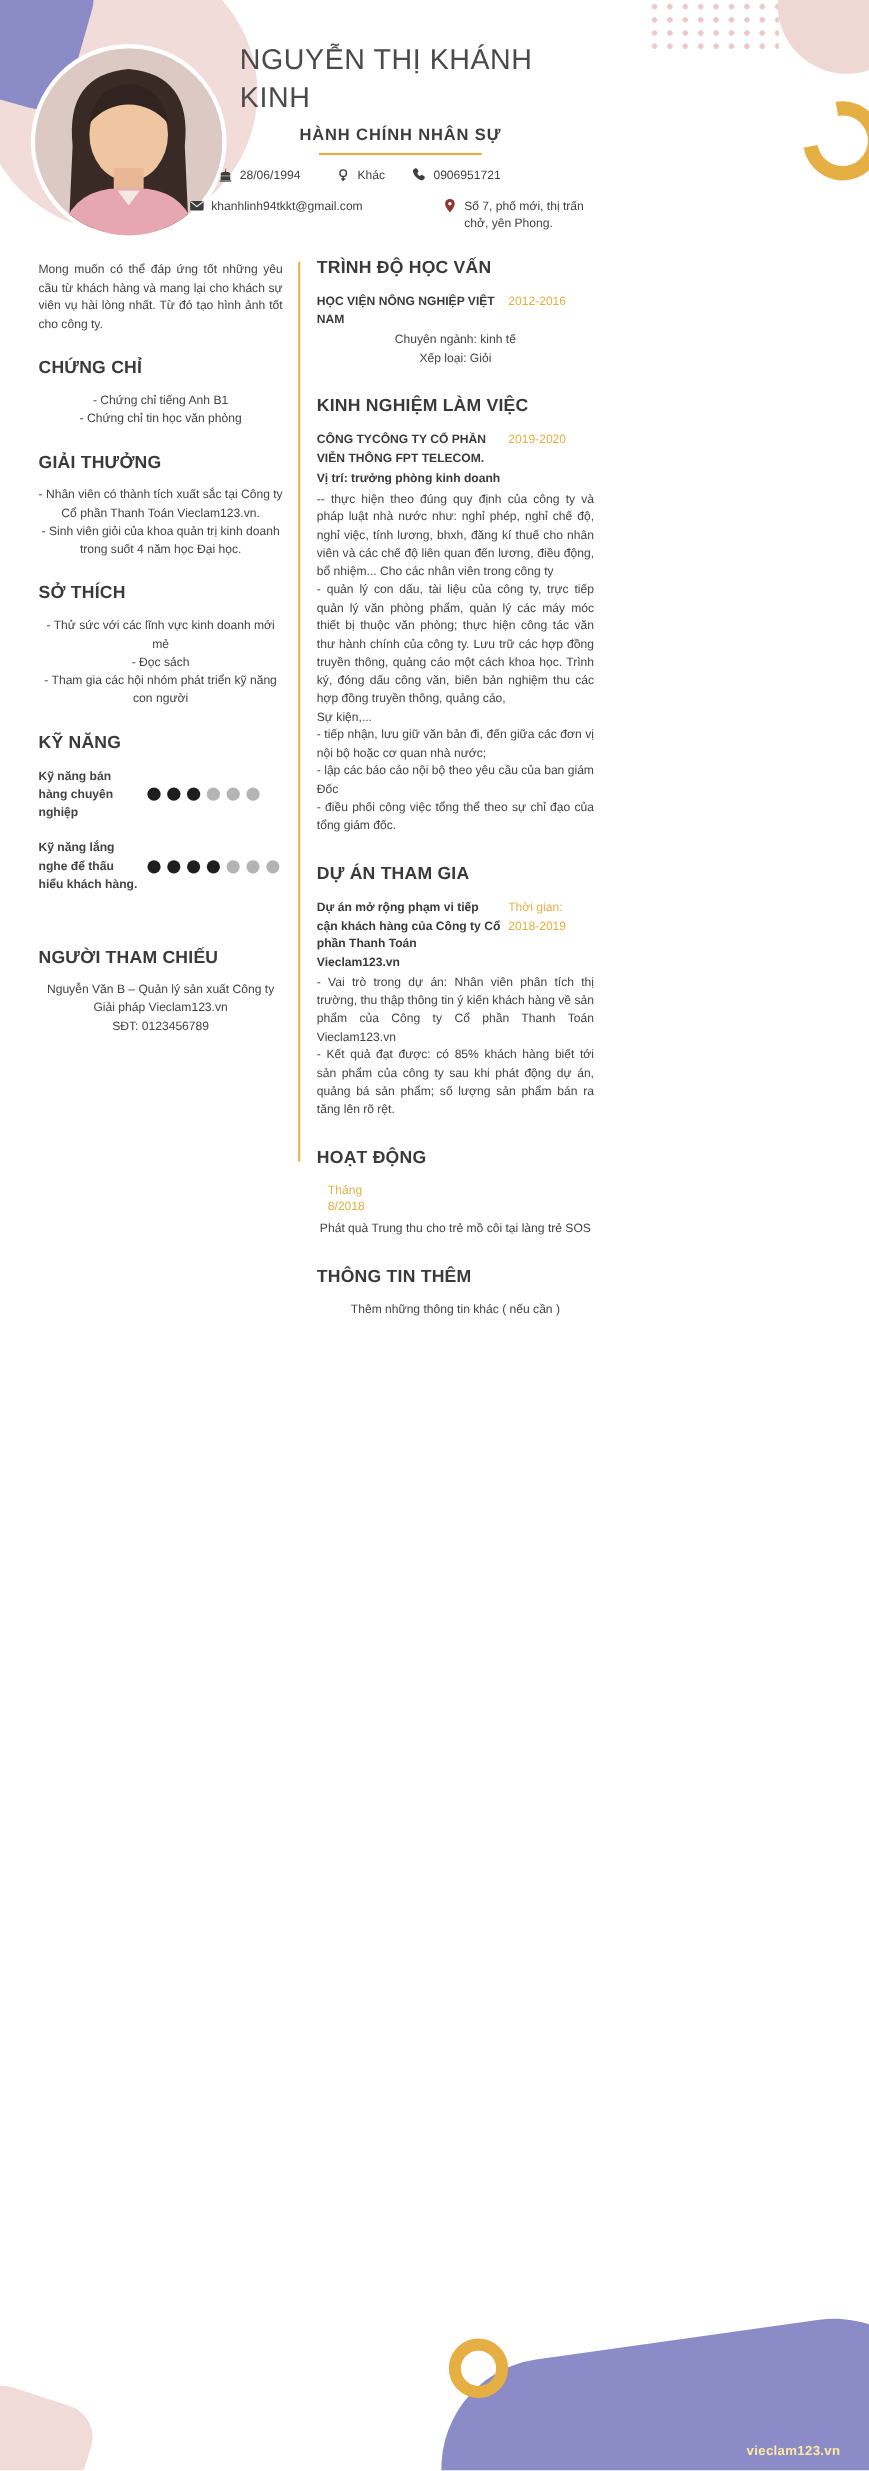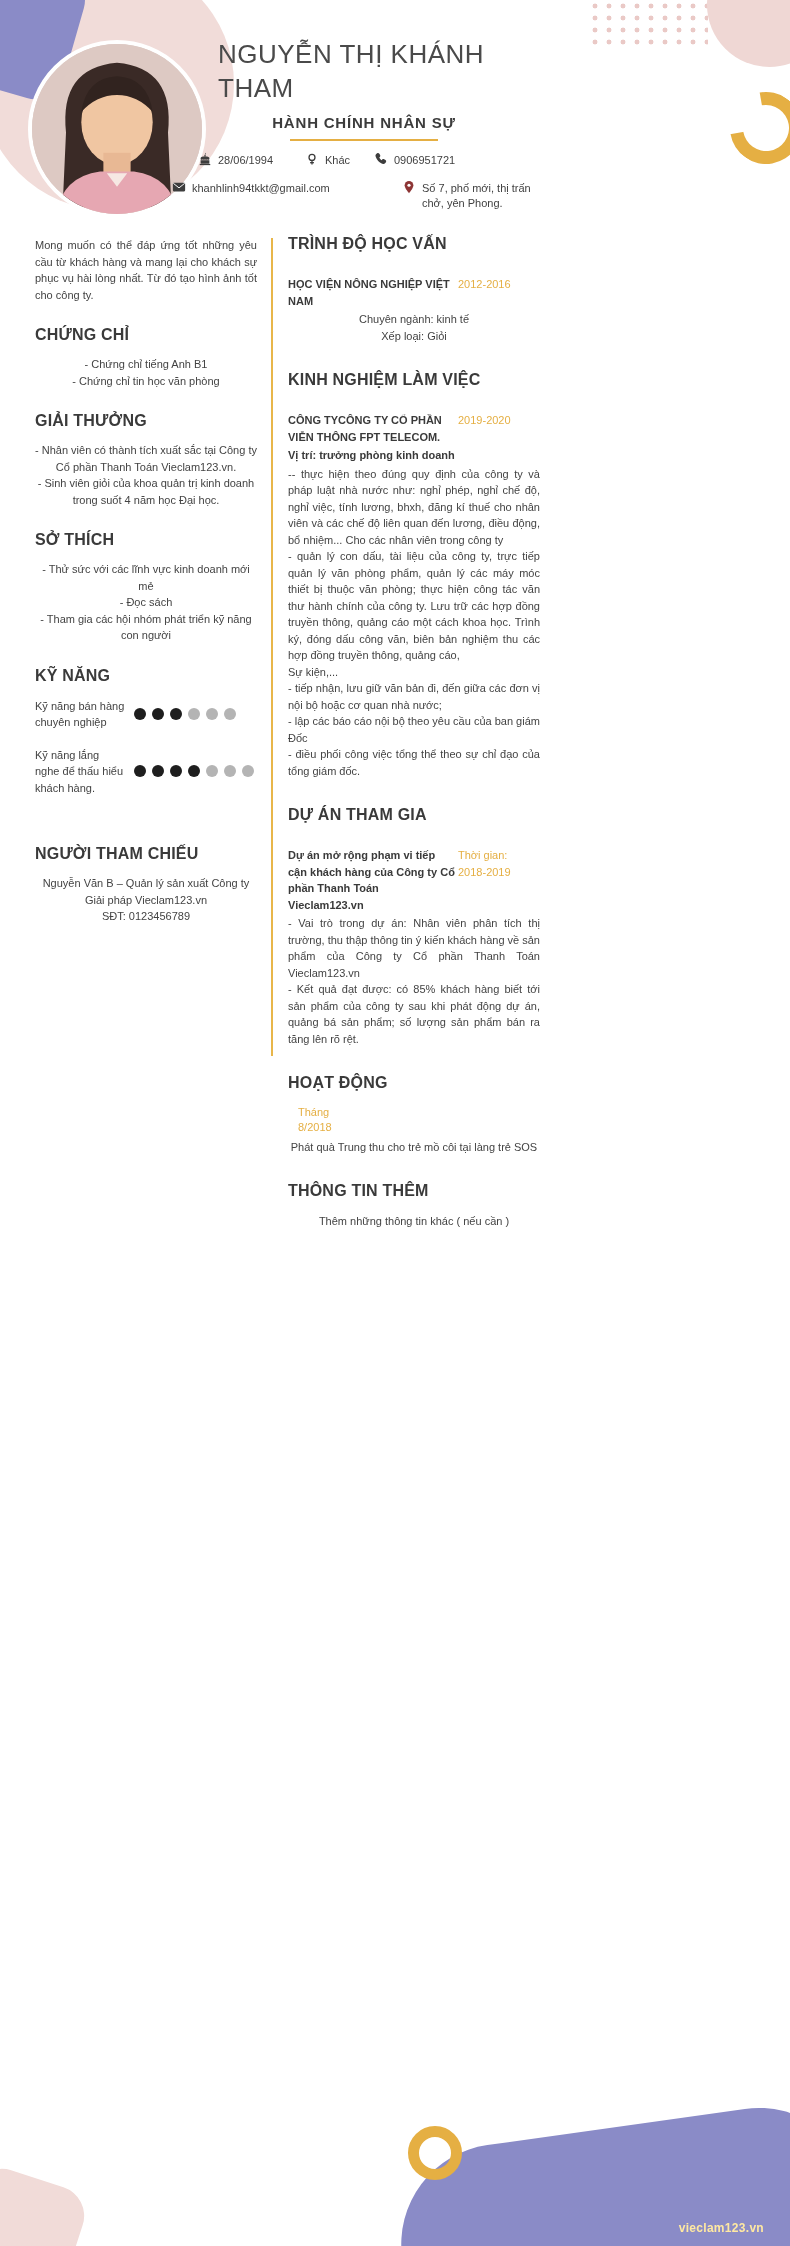--- a/index.html
+++ b/index.html
@@ -50,28 +50,28 @@
   .col-right{ position:absolute; left:288px; top:232px; width:252px; font-size:11px; line-height:1.5; z-index:2; }
 
   h2.sec { font-size:16px; font-weight:bold; color:#3a3a3a; margin:24px 0 10px; text-align:left; letter-spacing:.2px; }
   .col-right > section:first-child h2.sec { margin-top:0; }
   .col-left h2.sec { margin:20px 0 9px; }
   .sec-references h2.sec { margin-top:46px; }
 
   .li, .line { margin:0;text-align:center; }
   .para { margin:0; text-align:justify; }
 
-  .head-row { display:flex; justify-content:flex-start; margin-bottom:2px;margin-top:20px; }
+  .head-row { display:flex; justify-content:space-between; margin-bottom:2px; }
   .bold-name { font-weight:bold; color:#3a3a3a; width:168px; }
   .years { color:#e5af43; width:80px; flex:none; padding-left:2px; }
   .position { font-weight:bold; color:#3a3a3a; margin-bottom:2px; }
   .act-time { width:62px; margin-left:10px; color:#e5af43; line-height:1.4; margin-bottom:3px; }
 
   
-  .skill-row { display:flex; align-items:center; margin:10px 0 16px; text-align:left; }
+  .skill-row { display:flex; align-items:center; margin:10px 0 16px; text-align:left;font-weight:bold; }
   .skill-label { flex:0 0 99px; padding-right:8px; }
   .skill-dots { display:flex; gap:6px; align-items:center; }
   .dot { width:12px; height:12px; border-radius:50%; display:inline-block; }
   .dot.filled { background:#1e1e1e; }
   .dot.empty  { background:#b4b4b4; }
 </style>
 </head>
 <body>
 
 <div class="page">
@@ -87,21 +87,21 @@
       <rect width="100" height="100" fill="#ddc9c3"></rect>
       <path d="M20 52 Q16 14 50 11 Q84 14 80 52 L82 96 L18 96 Z" fill="#3a2a26"></path>
       <ellipse cx="50" cy="46" rx="21" ry="25" fill="#f0c6a2"></ellipse>
       <path d="M29 40 Q32 20 50 19 Q68 20 71 40 Q62 30 50 30 Q38 30 29 40 Z" fill="#31231f"></path>
       <rect x="42" y="64" width="16" height="14" fill="#e8b894"></rect>
       <path d="M14 100 Q18 78 40 75 L60 75 Q82 78 86 100 Z" fill="#e6a7b2"></path>
       <path d="M44 76 L50 84 L56 76 Z" fill="#f6e8e3"></path>
     </svg>
   </div>
 
-  <h1 class="name">NGUYỄN THỊ KHÁNH THAM</h1>
+  <h1 class="name">NGUYỄN THỊ KHÁNH KINH</h1>
   <div class="title-wrap">
     <div class="job-title">HÀNH CHÍNH NHÂN SỰ</div>
     <div class="title-underline"></div>
   </div>
 
   <div class="contact" id="c-birthday">
     <svg class="ic" viewBox="0 0 16 16">
       <path fill="#3d3d3d" d="M8 .8c.6 1-.7 1.7 0 2.6.6-.9 1.6-1.6 0-2.6z"></path>
       <rect x="7.3" y="3.4" width="1.4" height="2" fill="#3d3d3d"></rect>
       <path fill="#3d3d3d" d="M3 7c0-1.2 1.2-1.9 5-1.9S13 5.8 13 7v1.3c-.8.8-1.7.8-2.5 0-.8.8-1.7.8-2.5 0-.8.8-1.7.8-2.5 0-.8.8-1.7.8-2.5 0V7z"></path>
@@ -139,21 +139,21 @@
     <svg class="ic" viewBox="0 0 16 16">
       <path fill="#8d3535" d="M8 1a5 5 0 0 0-5 5c0 3.6 5 9 5 9s5-5.4 5-9a5 5 0 0 0-5-5z"></path>
       <circle cx="8" cy="6" r="1.8" fill="#fff"></circle>
     </svg>
     <span>Số 7, phố mới, thị trấn chở, yên Phong.</span>
   </div>
 
   <div class="divider"></div>
 
   <div class="col-left">
-    <p class="intro">Mong muốn có thể đáp ứng tốt những yêu cầu từ khách hàng và mang lại cho khách sự phục vụ hài lòng nhất. Từ đó tạo hình ảnh tốt cho công ty.</p>
+    <p class="intro">Mong muốn có thể đáp ứng tốt những yêu cầu từ khách hàng và mang lại cho khách sự viên vụ hài lòng nhất. Từ đó tạo hình ảnh tốt cho công ty.</p>
 
     <section>
       <h2 class="sec">CHỨNG CHỈ</h2>
       <div>
           <div class="li">- Chứng chỉ tiếng Anh B1</div>
           <div class="li">- Chứng chỉ tin học văn phòng</div>
         </div>
     </section>
 
     <section>

